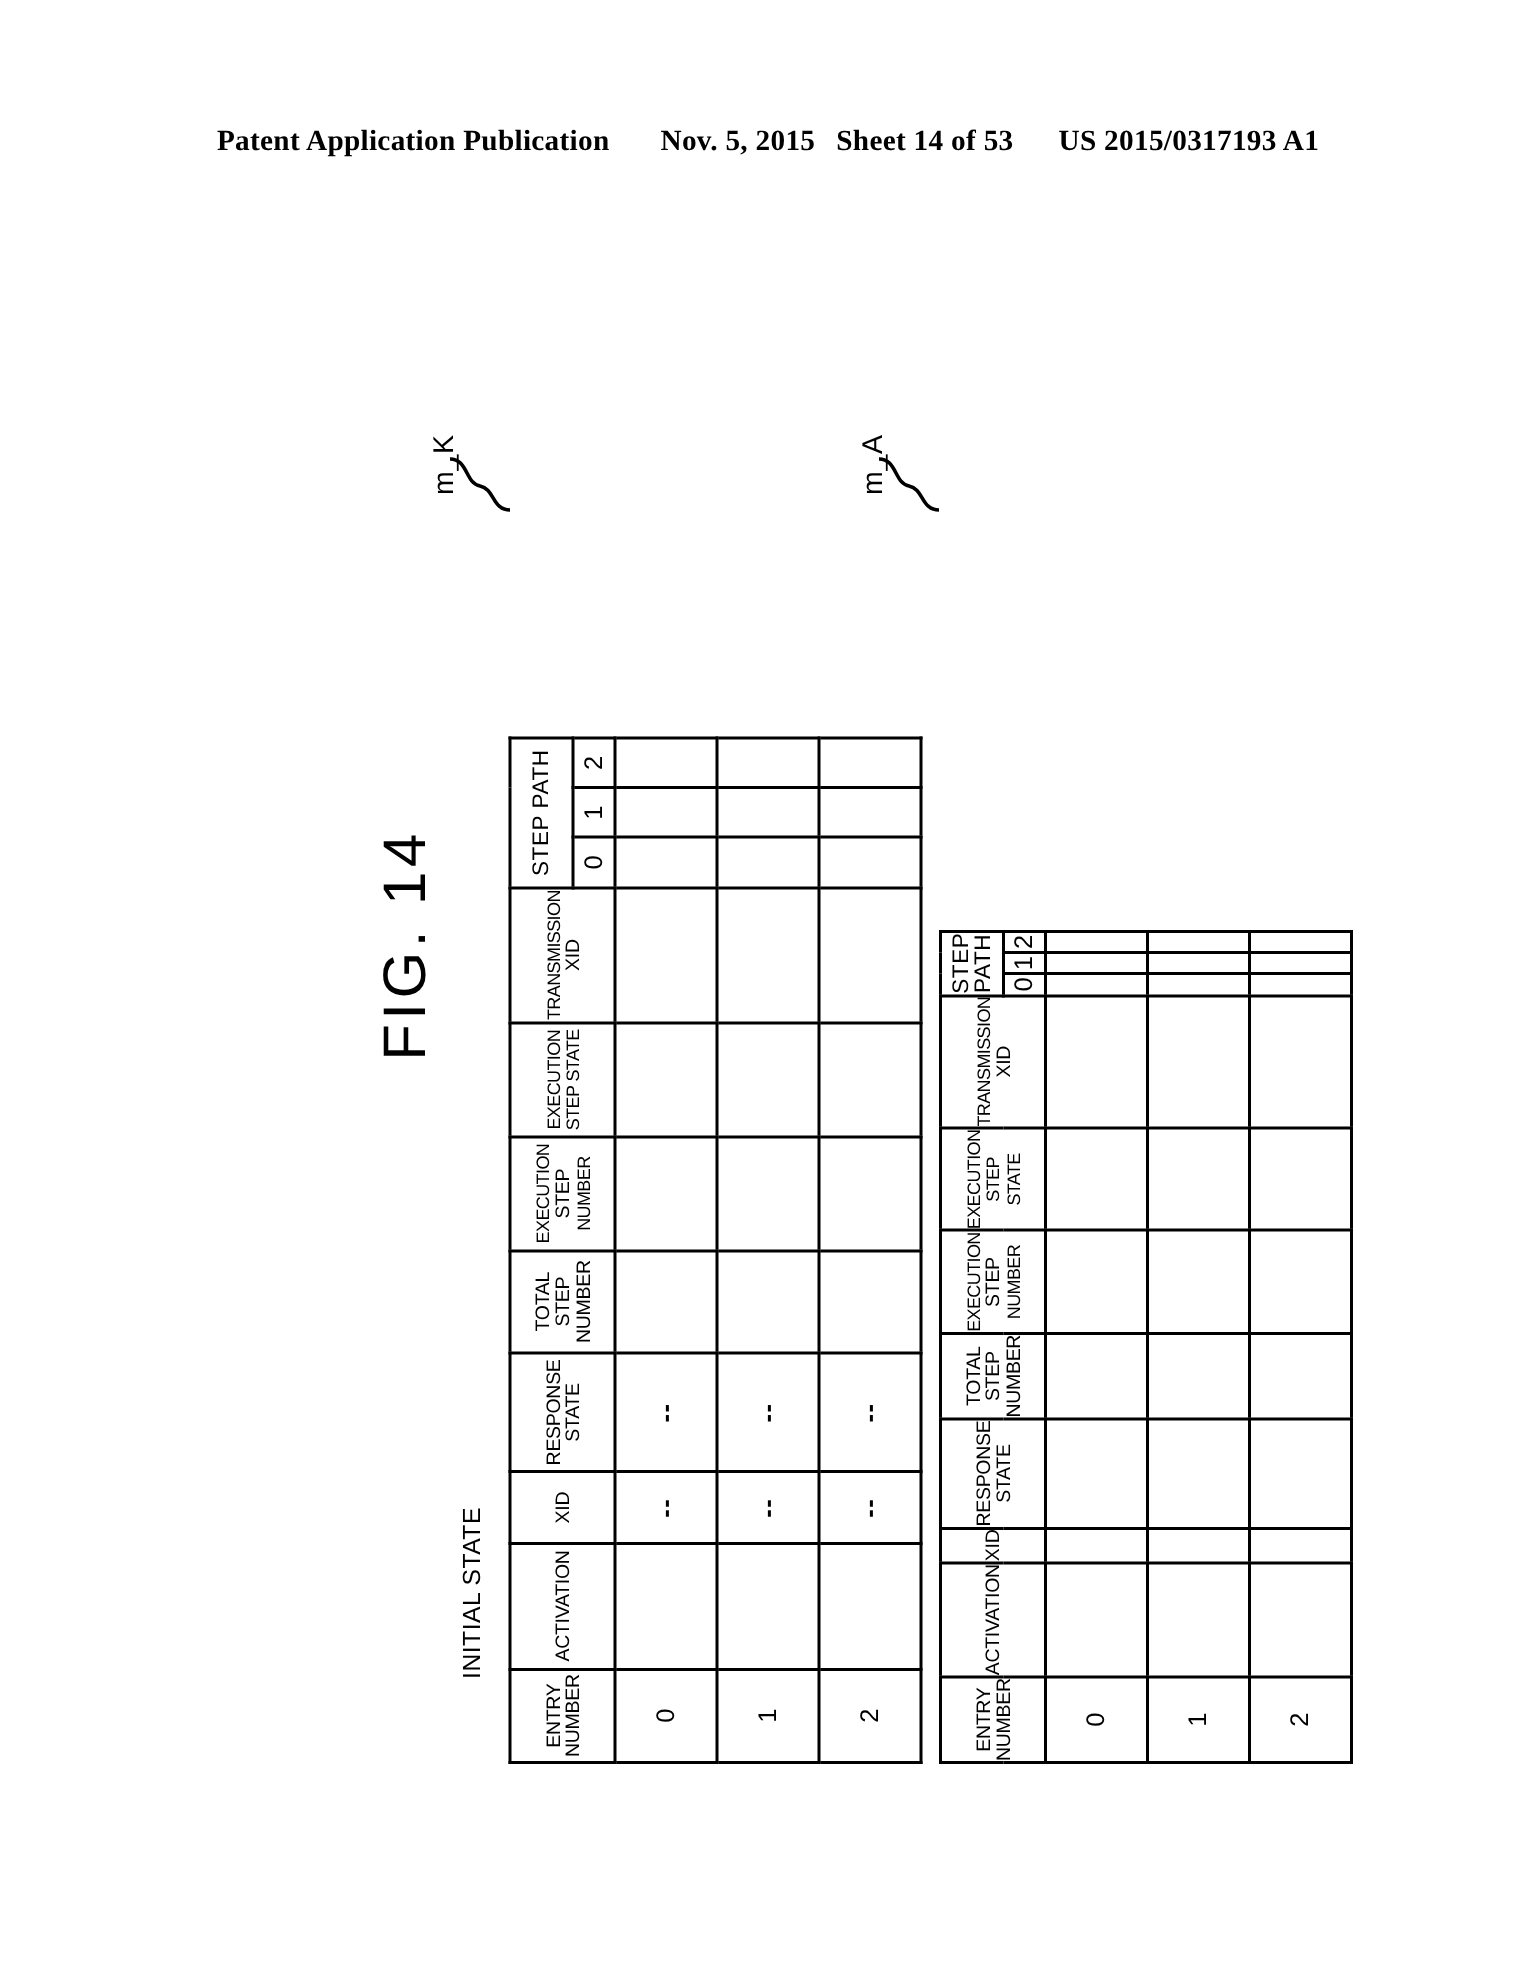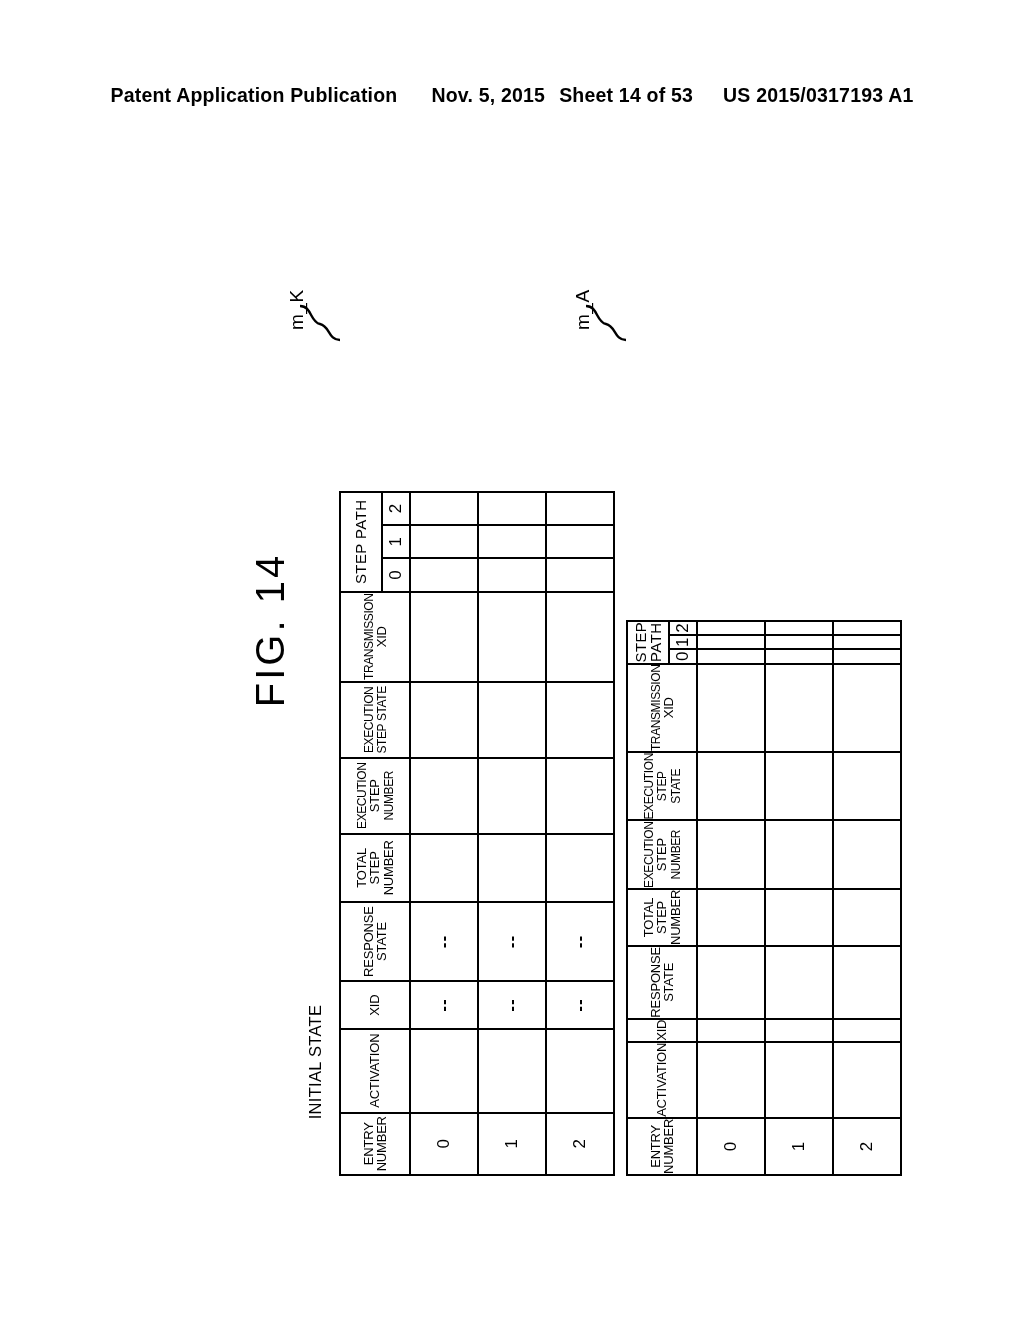--- a/index.html
+++ b/index.html
@@ -15,21 +15,21 @@
     overflow: hidden;
   }
 
   
   .pub-header {
     position: absolute;
     top: 84px;
     left: 0;
     width: 1024px;
     text-align: center;
-    font-family: Liberation Sans, sans-serif;
+    font-family: Liberation Serif, serif;
     font-weight: bold;
     font-size: 19.5px;
     color: #000;
     white-space: nowrap;
     letter-spacing: 0.2px;
   }
   .pub-header span { display: inline-block; }
   .gap-a { width: 34px; display: inline-block; }
   .gap-b { width: 14px; display: inline-block; }
   .gap-c { width: 30px; display: inline-block; }

